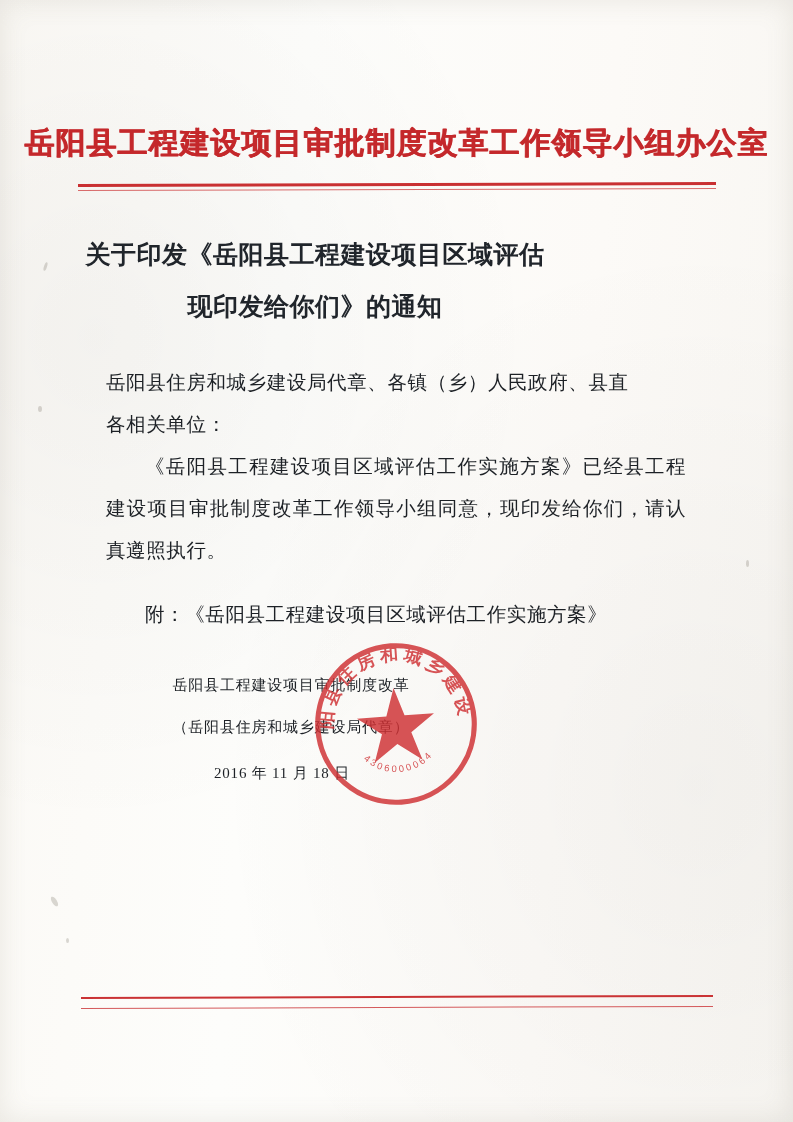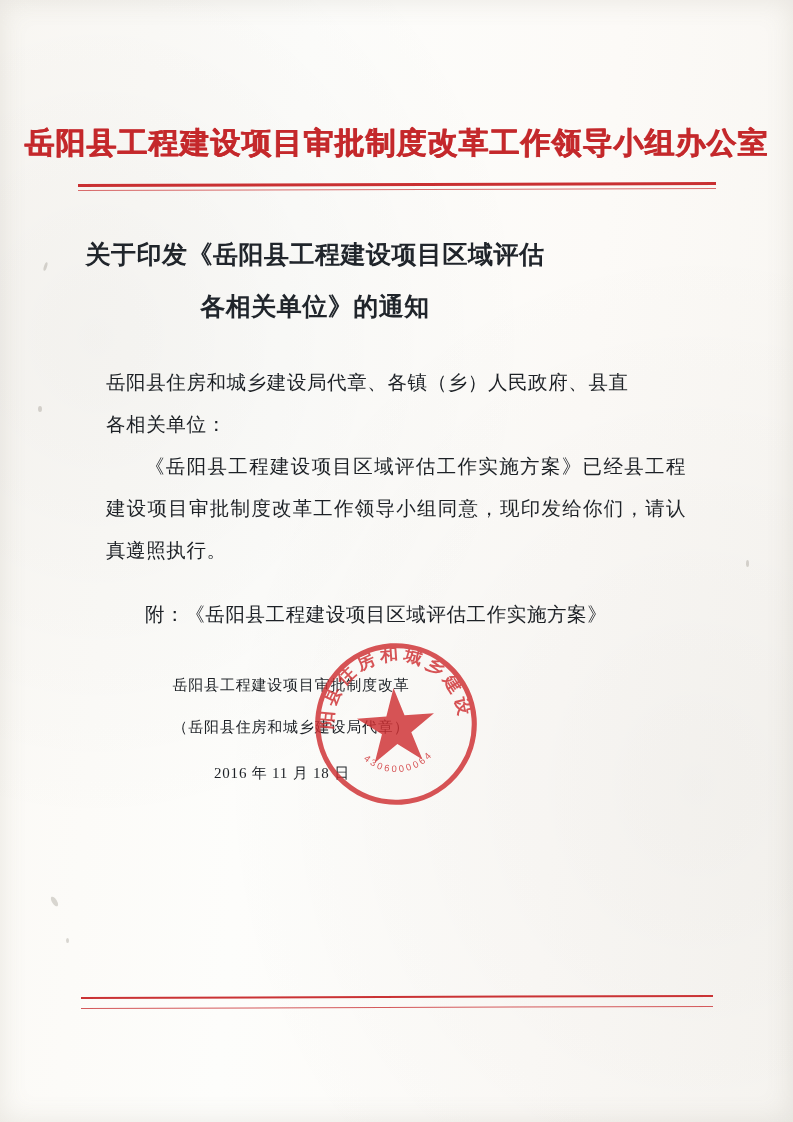--- a/index.html
+++ b/index.html
@@ -182,21 +182,21 @@
   <div class="scan-speck" style="left:746px; top:560px; width:3px;  height:7px;"></div>
 
   <div class="masthead">
     <div class="masthead-title">岳阳县工程建设项目审批制度改革工作领导小组办公室</div>
     <div class="masthead-rule"></div>
     <div class="masthead-rule thin"></div>
   </div>
 
   <div class="doc-title">
     <div>关于印发《岳阳县工程建设项目区域评估</div>
-    <div>各相关单位》的通知</div>
+    <div>现印发给你们》的通知</div>
   </div>
 
   <div class="body-block">
     <p>岳阳县住房和城乡建设局代章、各镇（乡）人民政府、县直</p>
     <p>各相关单位：</p>
     <p class="indent2">《岳阳县工程建设项目区域评估工作实施方案》已经县工程建设项目审批制度改革工作领导小组同意，现印发给你们，请认真遵照执行。</p>
     <p class="indent2" style="margin-top:22px;">附：《岳阳县工程建设项目区域评估工作实施方案》</p>
   </div>
 
   <div class="signature">

